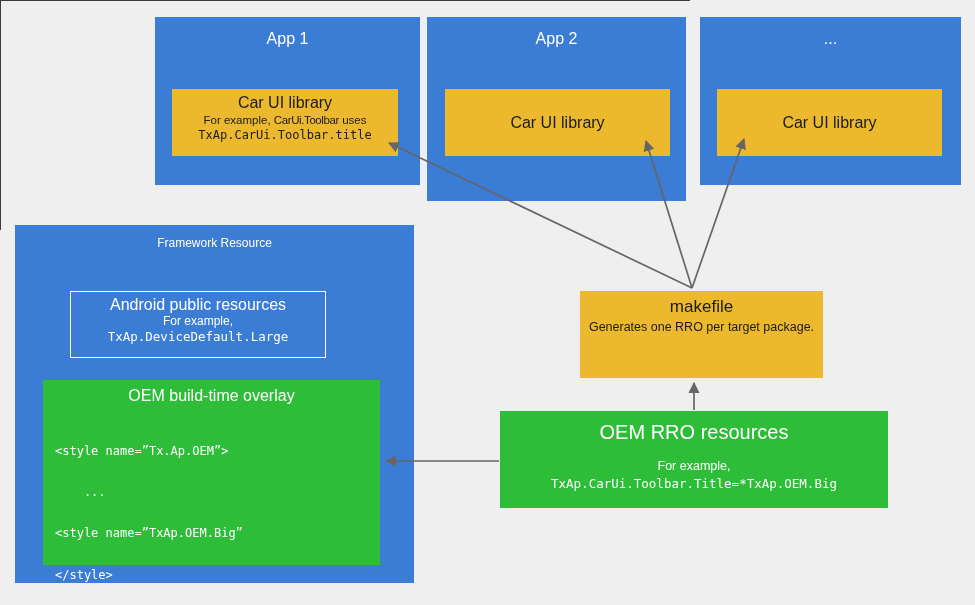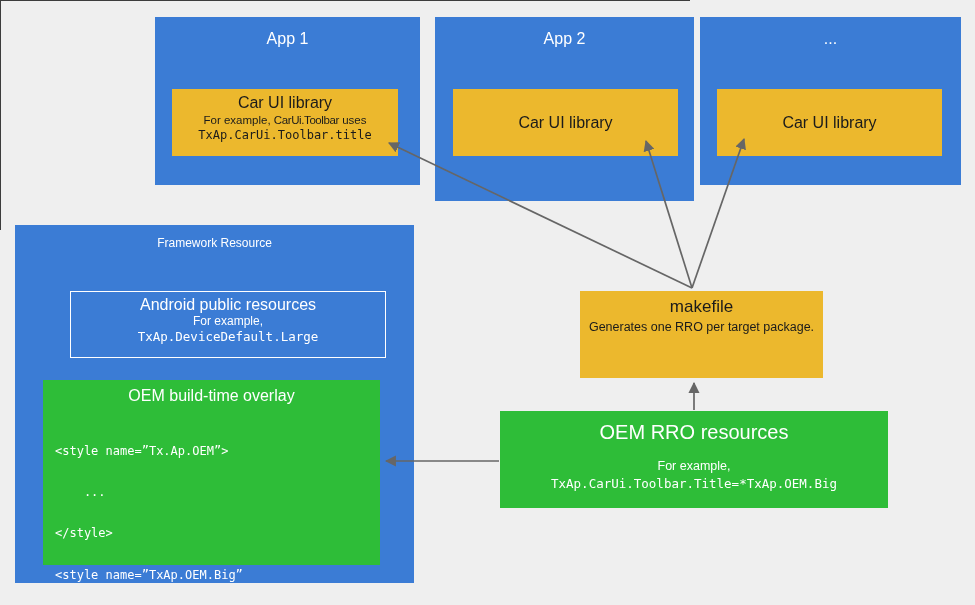--- a/index.html
+++ b/index.html
@@ -144,50 +144,50 @@
 
   <div class="box blue-box" style="left:155px; top:17px; width:265px; height:168px;">
     <div class="app-title">App 1</div>
     <div class="lib-box yellow-box" style="left:17px; top:72px; width:226px; height:67px;">
       <div class="lib-title">Car UI library</div>
       <div class="lib-example"><span>For example, </span><span class="cond">CarUi.Toolbar</span><span> uses</span></div>
       <div class="lib-code mono">TxAp.CarUi.Toolbar.title</div>
     </div>
   </div>
 
-  <div class="box blue-box" style="left:427px; top:17px; width:259px; height:184px;margin-left:8px;">
+  <div class="box blue-box" style="left:427px; top:17px; width:259px; height:184px;">
     <div class="app-title">App 2</div>
     <div class="lib-box yellow-box centered" style="left:18px; top:72px; width:225px; height:67px;">
       <div class="lib-title">Car UI library</div>
     </div>
   </div>
 
   <div class="box blue-box" style="left:700px; top:17px; width:261px; height:168px;">
     <div class="app-title">...</div>
     <div class="lib-box yellow-box centered" style="left:17px; top:72px; width:225px; height:67px;">
       <div class="lib-title">Car UI library</div>
     </div>
   </div>
 
   <div class="box blue-box" style="left:15px; top:225px; width:399px; height:358px;">
     <div class="fw-title">Framework Resource</div>
 
-    <div class="public-box" style="left:55px; top:66px; width:316px; height:67px;">
+    <div class="public-box" style="left:55px; top:66px; width:256px; height:67px;">
       <div class="public-title">Android public resources</div>
       <div class="public-example">For example,</div>
       <div class="public-code mono">TxAp.DeviceDefault.Large</div>
     </div>
 
     <div class="box green-box" style="left:28px; top:155px; width:337px; height:185px;">
       <div class="overlay-title">OEM build-time overlay</div>
       <div class="overlay-code mono">
         <div>&lt;style name=”Tx.Ap.OEM”&gt;</div>
         <div>    ...</div>
+        <div>&lt;style name=”TxAp.OEM.Big”</div>
         <div>&lt;/style&gt;</div>
-        <div>&lt;style name=”TxAp.OEM.Big”</div>
         
         
         
       </div>
     </div>
   </div>
 
   <div class="box yellow-box" style="left:580px; top:291px; width:243px; height:87px;">
     <div class="makefile-title">makefile</div>
     <div class="makefile-sub">Generates one RRO per target package.</div>

